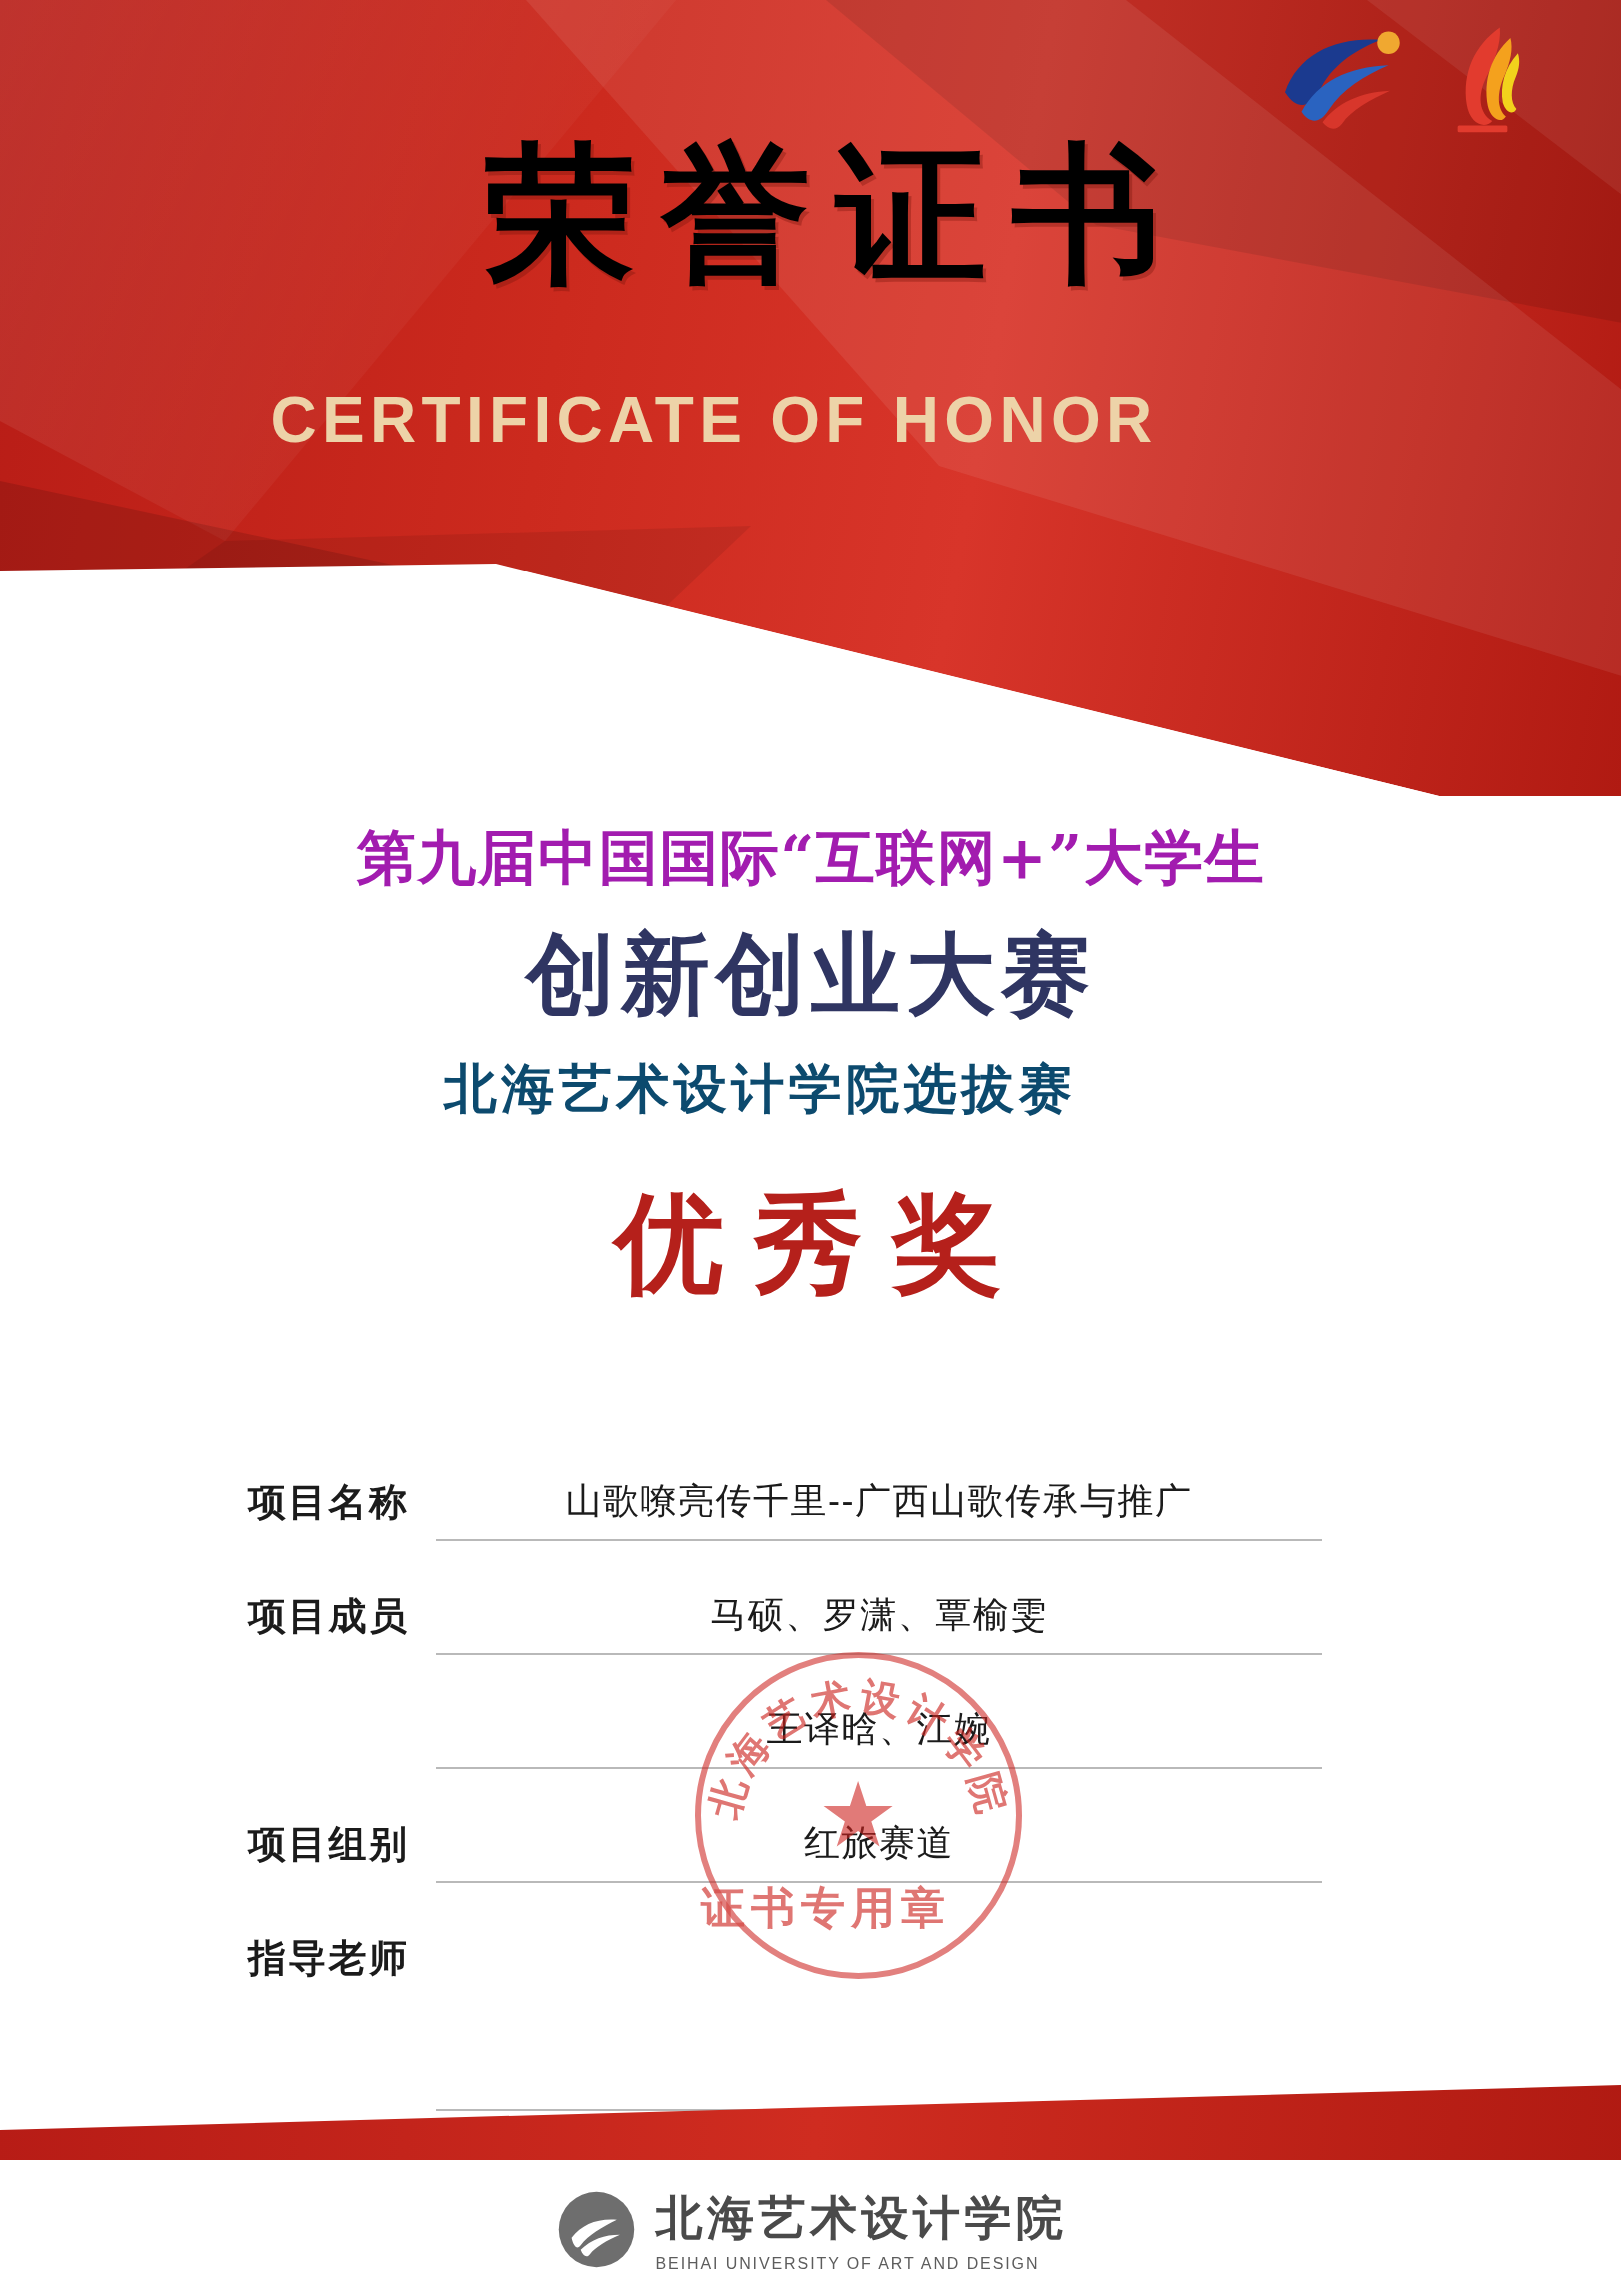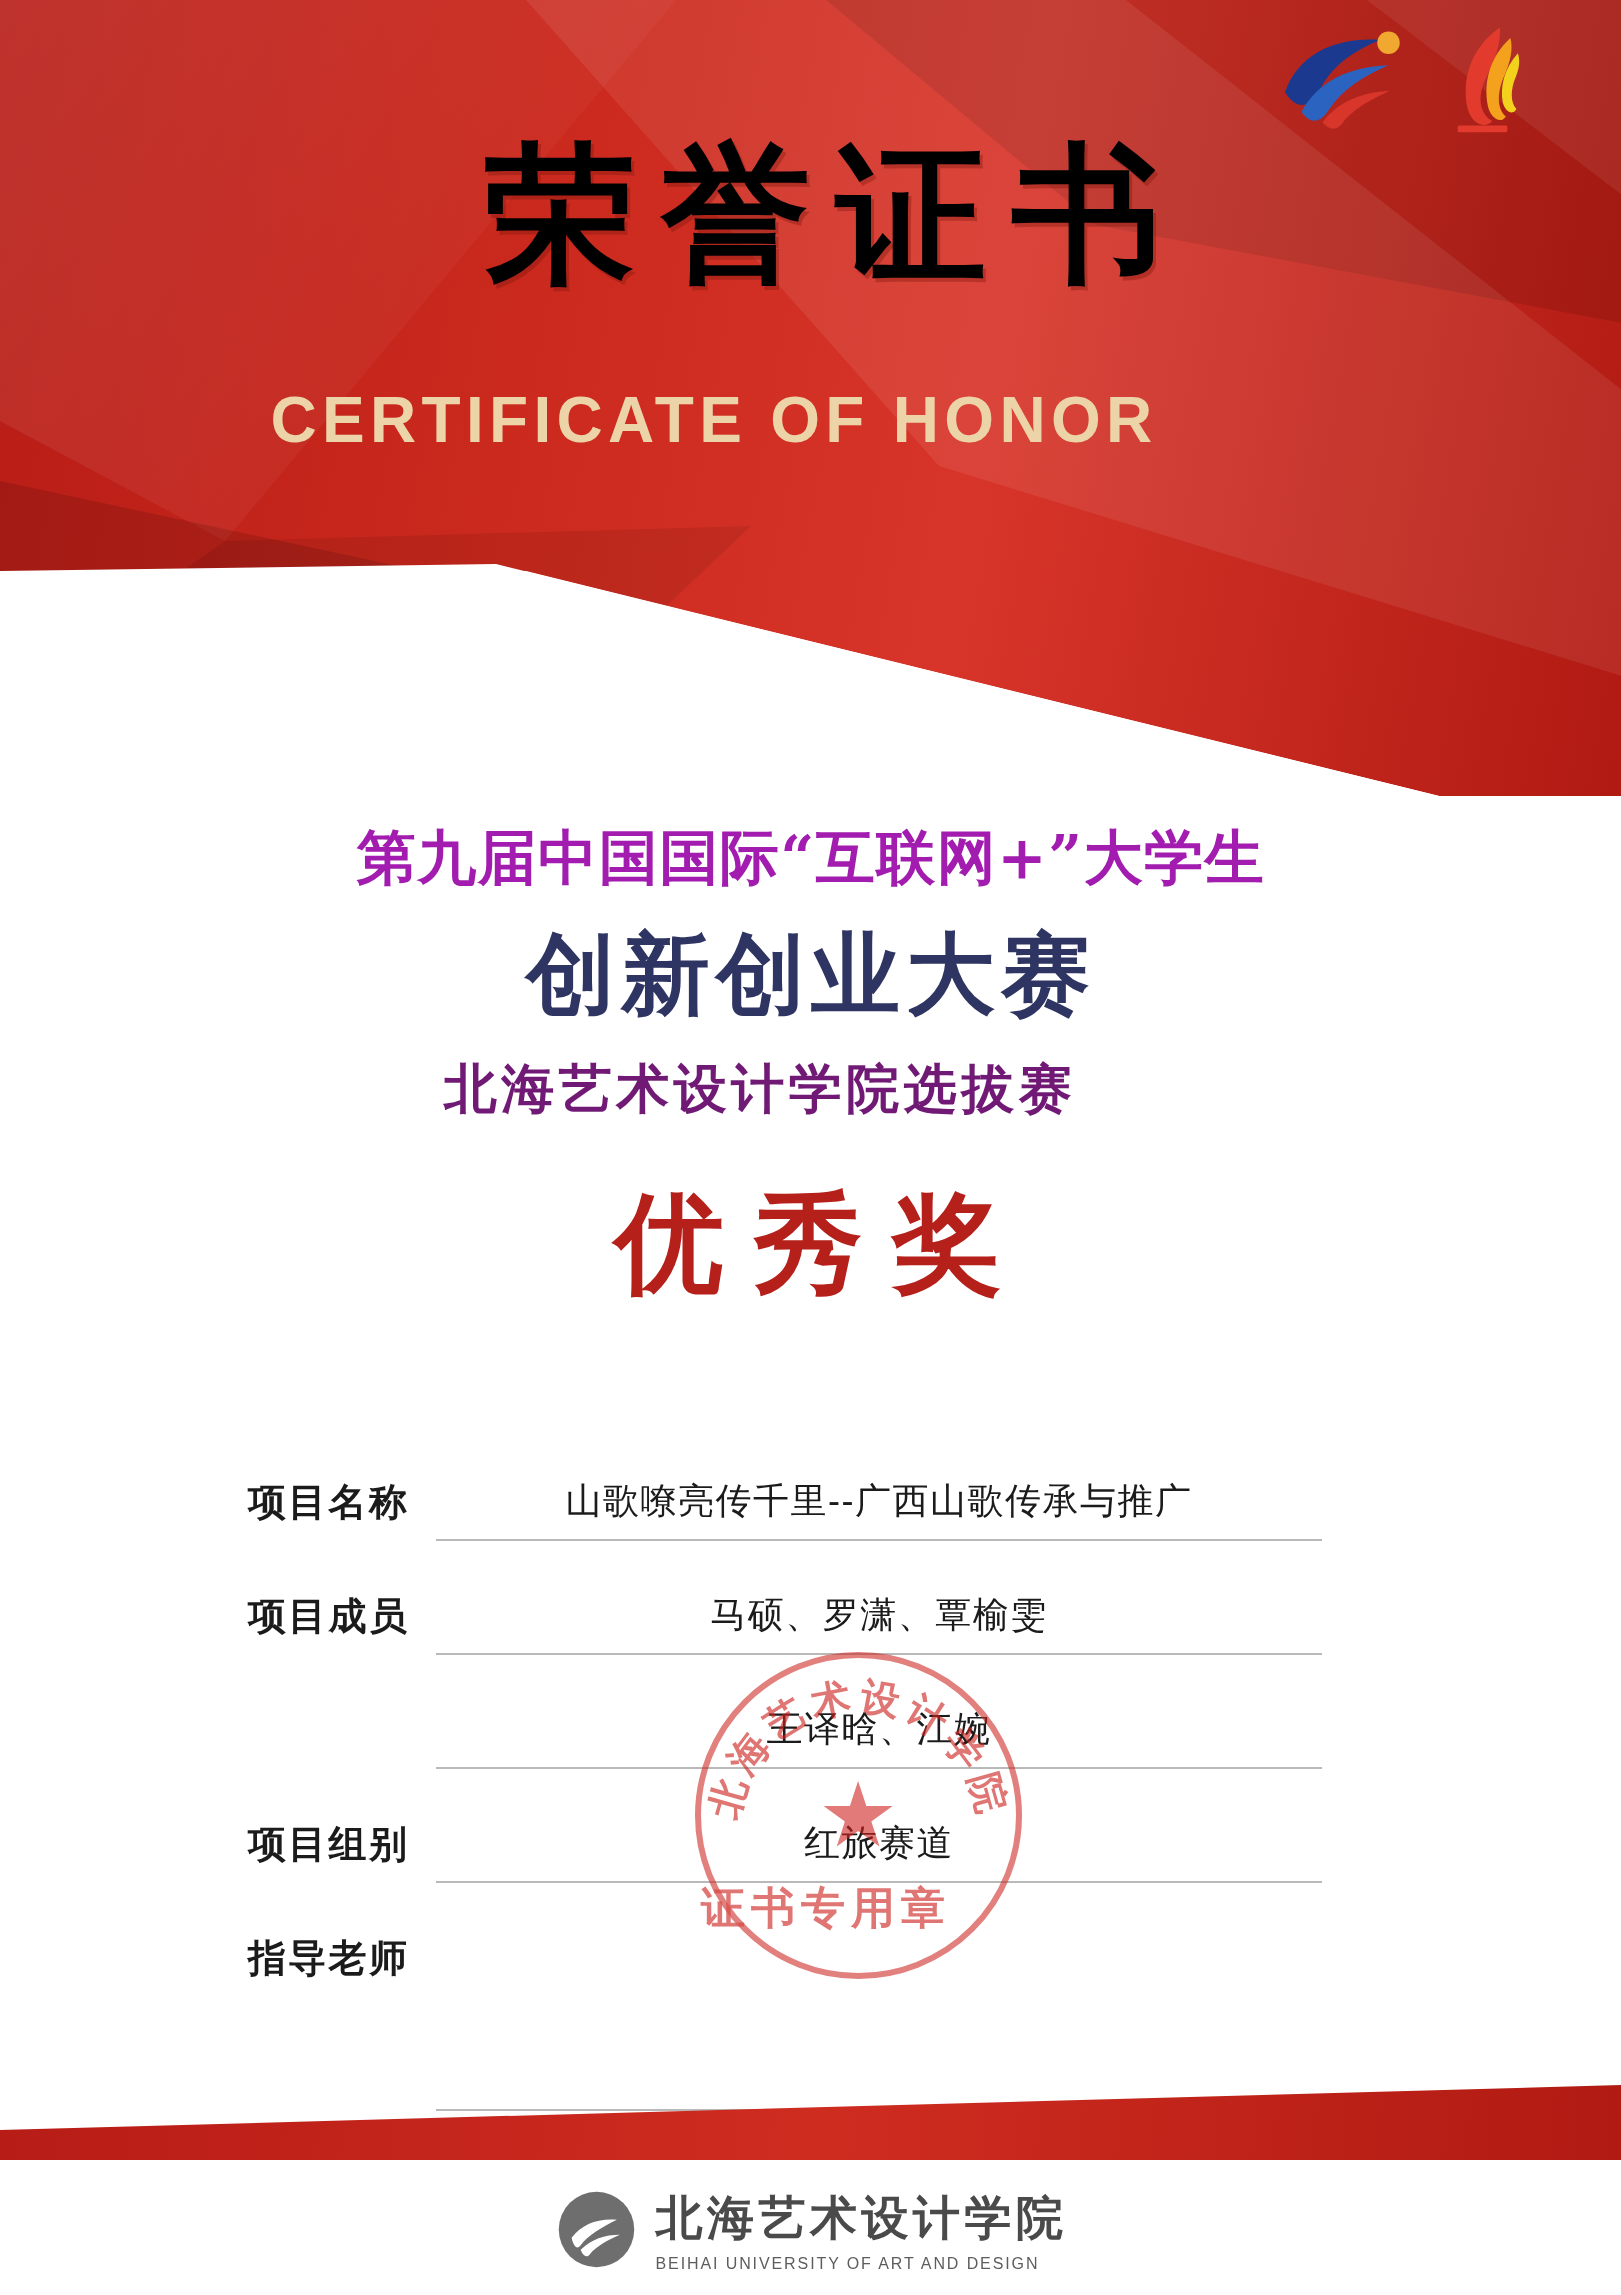--- a/index.html
+++ b/index.html
@@ -140,21 +140,21 @@
     color: #2f3562;
     margin-top: 16px;
   }
   .line3 {
     width: 1520px;
     text-align: center;
     font-family: "DejaVu Serif", serif;
     font-weight: bold;
     font-size: 53px;
     letter-spacing: 4.5px;
-    color: #701a75;
+    color: #0c4a6e;
     margin-top: 19.5px;
   }
   .award {
     width: 1622px;
     text-align: center;
     font-family: "DejaVu Serif", serif;
     font-weight: bold;
     font-size: 109px;
     letter-spacing: 30px;
     color: #b5201b;

